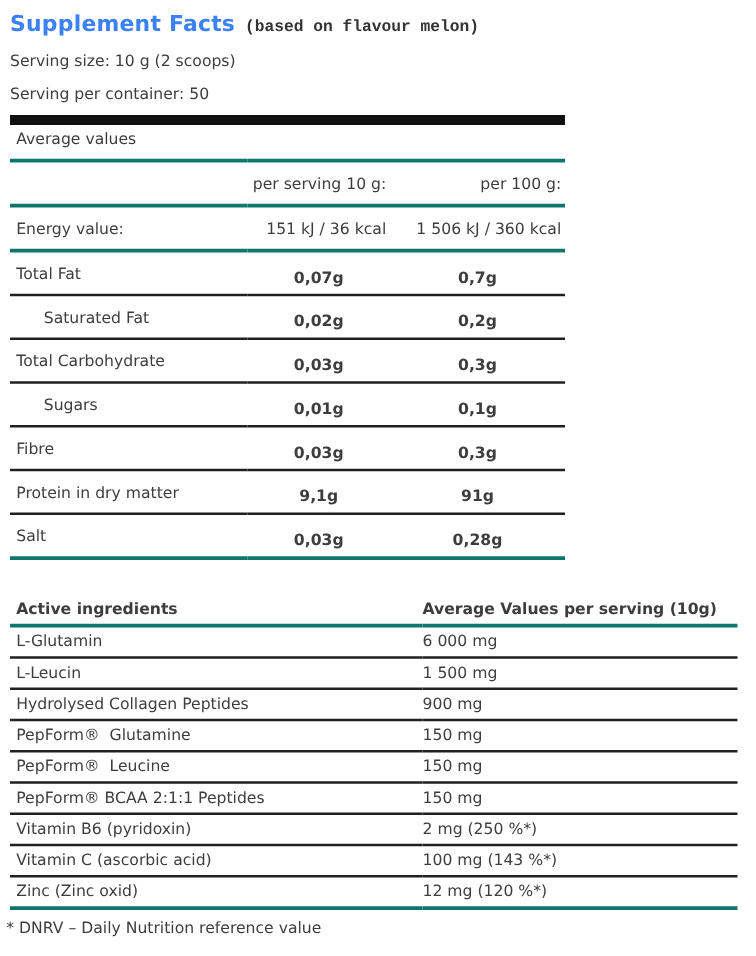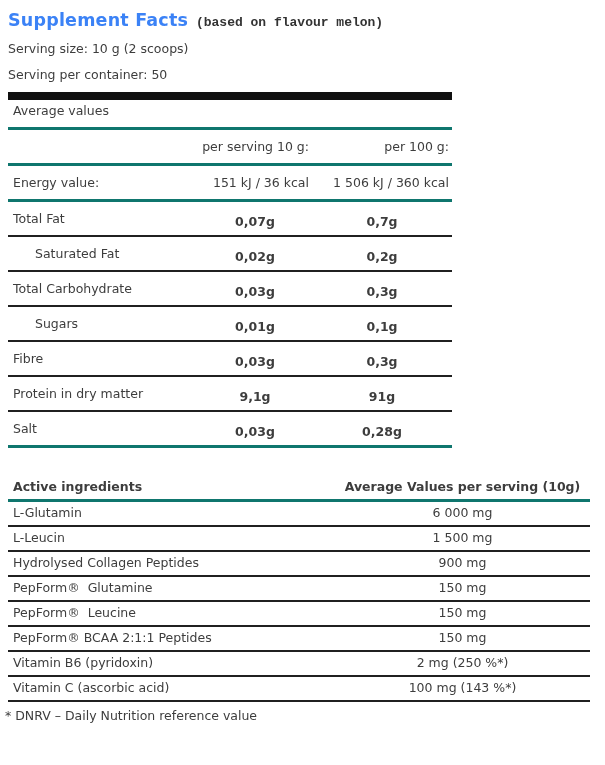--- a/index.html
+++ b/index.html
@@ -31,21 +31,21 @@
   tr.sep3 { border-bottom:3px solid #0f766e; }
 
   .t1 td { height:24px; padding:0 0 9px 5px; vertical-align:bottom; font-size:12.5px; }
   .t1 tr.avgrow td { height:18px; padding-bottom:9px; }
   .t1 td.val { padding-left:0; padding-bottom:6px; text-align:center; font-weight:bold; }
   .t1 td.num { padding-left:0; padding-right:3px; padding-bottom:9px; text-align:right; }
   .t1 td.indent { padding-left:27px; }
 
   .t2 td { height:18px; padding:0 0 5px 5px; vertical-align:bottom; font-size:12.5px; }
   .t2 tr.hdr td { height:13px; padding-bottom:5px; }
-  .t2 td.val2 { padding-left:0; padding-right:3px; text-align:center; }
+  .t2 td.val2 { padding-left:0; padding-right:3px; text-align:left; }
   .t2 td.b { font-weight:bold; font-size:12.5px;margin-left:36px; }
 
   .footnote { margin-top:6px; margin-left:-3px; font-size:12.5px; }
 </style>
 </head>
 <body>
 
 <div class="page">
 
   <div class="title-row">
@@ -150,17 +150,21 @@
         <td class="val2">150 mg</td>
       </tr>
       <tr class="sep2">
         <td>Vitamin B6 (pyridoxin)</td>
         <td class="val2">2 mg (250 %*)</td>
       </tr>
       <tr class="sep2">
         <td>Vitamin C (ascorbic acid)</td>
         <td class="val2">100 mg (143 %*)</td>
       </tr>
+      <tr class="sep3">
+        <td>Zinc (Zinc oxid)</td>
+        <td class="val2">12 mg (120 %*)</td>
+      </tr>
     </tbody>
   </table>
 
   <div class="footnote">* DNRV – Daily Nutrition reference value</div>
 </div>
 
 </body></html>

